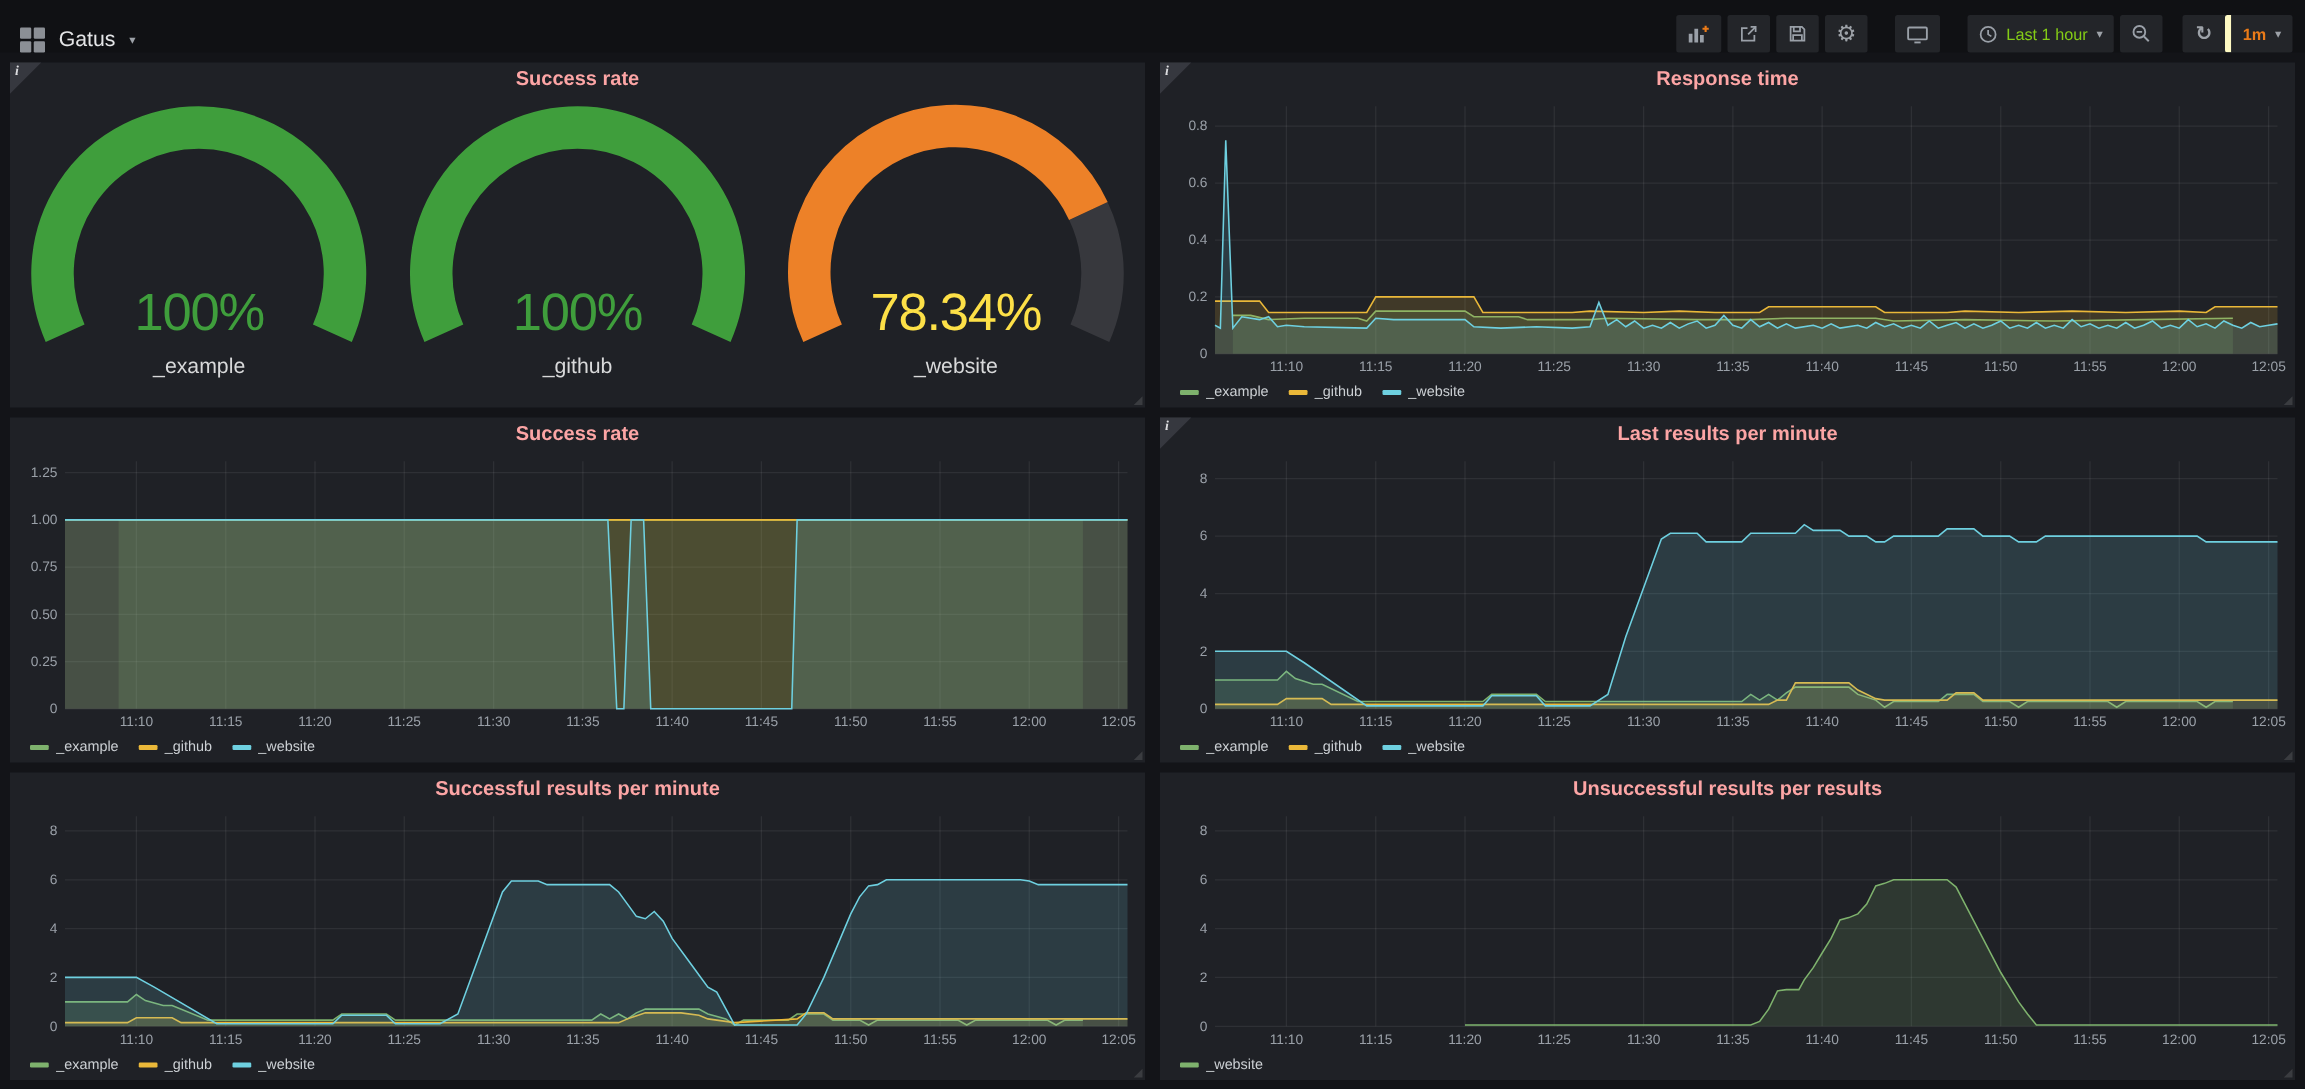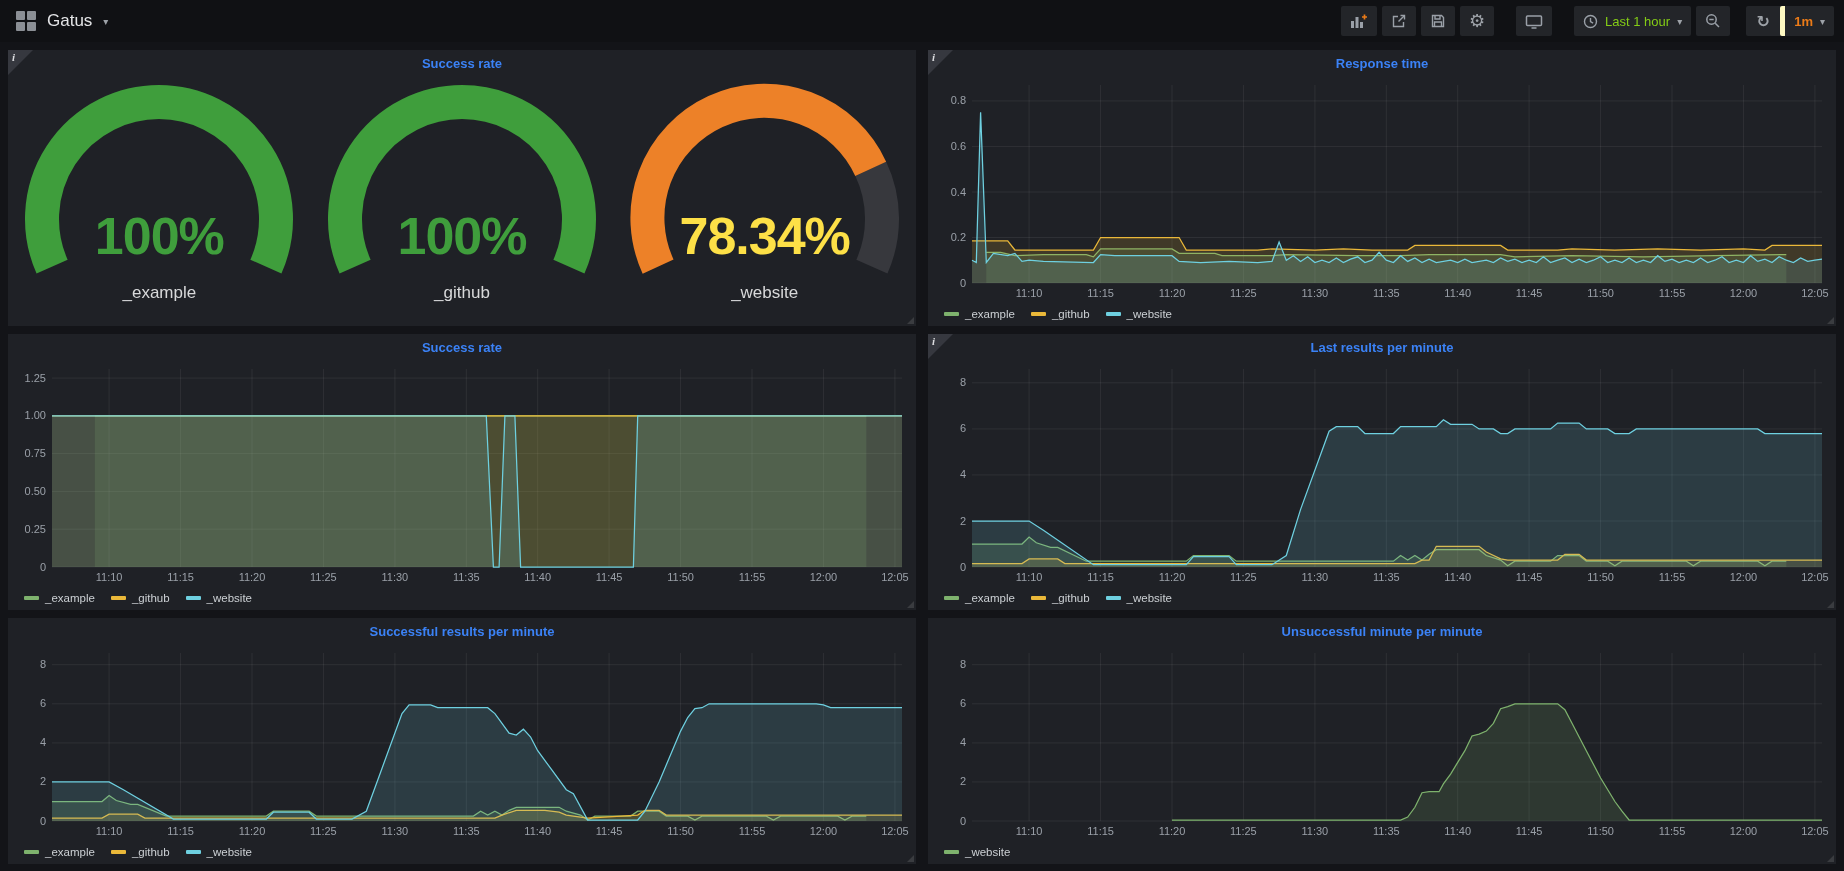--- a/index.html
+++ b/index.html
@@ -1,46 +1,46 @@
 <!DOCTYPE html>
 <html><head>
 <meta charset="utf-8">
 <style>
   html,body{margin:0;padding:0;background:#131418;}
   body{font-family:"Liberation Sans","DejaVu Sans",sans-serif;-webkit-font-smoothing:antialiased;}
   .stage{position:relative;width:1844px;height:871px;overflow:hidden;background:#131418;}
   
-  .navbar{position:absolute;top:0;left:0;right:0;height:42px;background:#101114;display:flex;align-items:center;justify-content:space-between;padding:0 10px;box-sizing:border-box;}
+  .navbar{position:absolute;top:0;left:0;right:0;height:42px;background:#101114;display:flex;align-items:flex-end;justify-content:space-between;padding:0 10px;box-sizing:border-box;}
   .nav-left{display:flex;align-items:center;gap:11px;padding-left:6px;}
   .grid-icon{display:grid;grid-template-columns:9px 9px;gap:2px;cursor:pointer;}
   .grid-icon span{width:9px;height:9px;background:#8b8f95;border-radius:1px;}
   .dash-title{color:#e4e5e7;font-size:17px;cursor:pointer;}
   .caret{color:#9da2a8;font-size:10px;cursor:pointer;}
   .nav-right{display:flex;align-items:center;gap:5px;}
   .nb{height:30px;min-width:34px;background:#232529;border:none;border-radius:2px;color:#9da2a8;display:flex;align-items:center;justify-content:center;gap:7px;font-size:13px;font-family:inherit;cursor:pointer;padding:0 9px;}
   .nb svg{display:block;}
   .gap{width:12px;}
   .gear-glyph{font-size:18px;line-height:1;color:#9da2a8;}
   .refresh-glyph{font-size:16px;font-weight:bold;color:#9da2a8;}
   .time-label{color:#84cc16;}
   .refresh-group{display:flex;align-items:stretch;background:#232529;border-radius:2px;height:30px;}
   .refresh-group .nb{background:transparent;height:30px;}
   .refresh-group .nb + .nb{border-left:5px solid #fef9c3;}
   .orange{color:#eb7b18;font-weight:700;}
   
   .panel{position:absolute;background:#1f2126;box-sizing:border-box;}
-  .panel-title{height:26px;line-height:27px;text-align:center;font-size:13px;font-weight:600;color:#3b82f6;cursor:pointer;}
+  .panel-title{height:26px;line-height:27px;text-align:center;font-size:16px;font-weight:600;color:#fca5a5;cursor:pointer;}
   .corner{position:absolute;top:0;left:0;width:0;height:0;border-top:25px solid #36383f;border-right:25px solid transparent;z-index:2;cursor:pointer;}
   .corner i{position:absolute;top:-24px;left:4px;font:italic bold 11px "Liberation Serif","DejaVu Serif",serif;color:#dcdde0;}
   .resize-handle{position:absolute;right:2px;bottom:2px;width:0;height:0;border-bottom:7px solid rgba(255,255,255,0.12);border-left:7px solid transparent;}
   
   .gauges{display:flex;height:250px;padding-top:2px;}
   .gauge{flex:1;position:relative;text-align:center;}
   .gauge svg{display:inline-block;}
-  .gauge-value{position:absolute;top:128px;left:0;right:0;font-size:52px;font-weight:700;letter-spacing:-1px;}
+  .gauge-value{position:absolute;top:148px;left:0;right:0;font-size:42px;font-weight:400;letter-spacing:-1px;}
   .gauge-label{position:absolute;top:205px;left:0;right:0;font-size:17px;color:#d8d9da;}
   
   svg.chart{display:block;font-family:"Liberation Sans","DejaVu Sans",sans-serif;}
   .grid{stroke:rgba(255,255,255,0.07);stroke-width:1;}
   .tick{fill:#9aa0a8;font-size:11px;}
   .ty{text-anchor:end;}
   .tx{text-anchor:middle;}
   .legend{display:flex;align-items:center;gap:16px;height:20px;padding-left:16px;font-size:11.5px;color:#ccd0d4;}
   .leg-item{display:flex;align-items:center;cursor:pointer;}
   .leg-swatch{width:15px;height:4px;border-radius:1px;display:inline-block;margin-right:6px;}
@@ -365,21 +365,21 @@
       </svg>
     <div class="legend">
         <span class="leg-item"><span class="leg-swatch" style="background:#7EB26D"></span>_example</span>
         <span class="leg-item"><span class="leg-swatch" style="background:#EAB839"></span>_github</span>
         <span class="leg-item"><span class="leg-swatch" style="background:#6ED0E0"></span>_website</span>
       </div>
     <div class="resize-handle"></div>
   </section>
 
   <section class="panel" style="left:928px;top:618px;width:908px;height:246px;">
-    <div class="panel-title">Unsuccessful minute per minute</div>
+    <div class="panel-title">Unsuccessful results per results</div>
     <svg class="chart" width="908" height="198">
         <line class="grid" x1="44" x2="894" y1="177.0" y2="177.0"></line>
         <text class="tick ty" x="38" y="180.5">0</text>
         <line class="grid" x1="44" x2="894" y1="137.9" y2="137.9"></line>
         <text class="tick ty" x="38" y="141.4">2</text>
         <line class="grid" x1="44" x2="894" y1="98.9" y2="98.9"></line>
         <text class="tick ty" x="38" y="102.4">4</text>
         <line class="grid" x1="44" x2="894" y1="59.8" y2="59.8"></line>
         <text class="tick ty" x="38" y="63.3">6</text>
         <line class="grid" x1="44" x2="894" y1="20.7" y2="20.7"></line>

